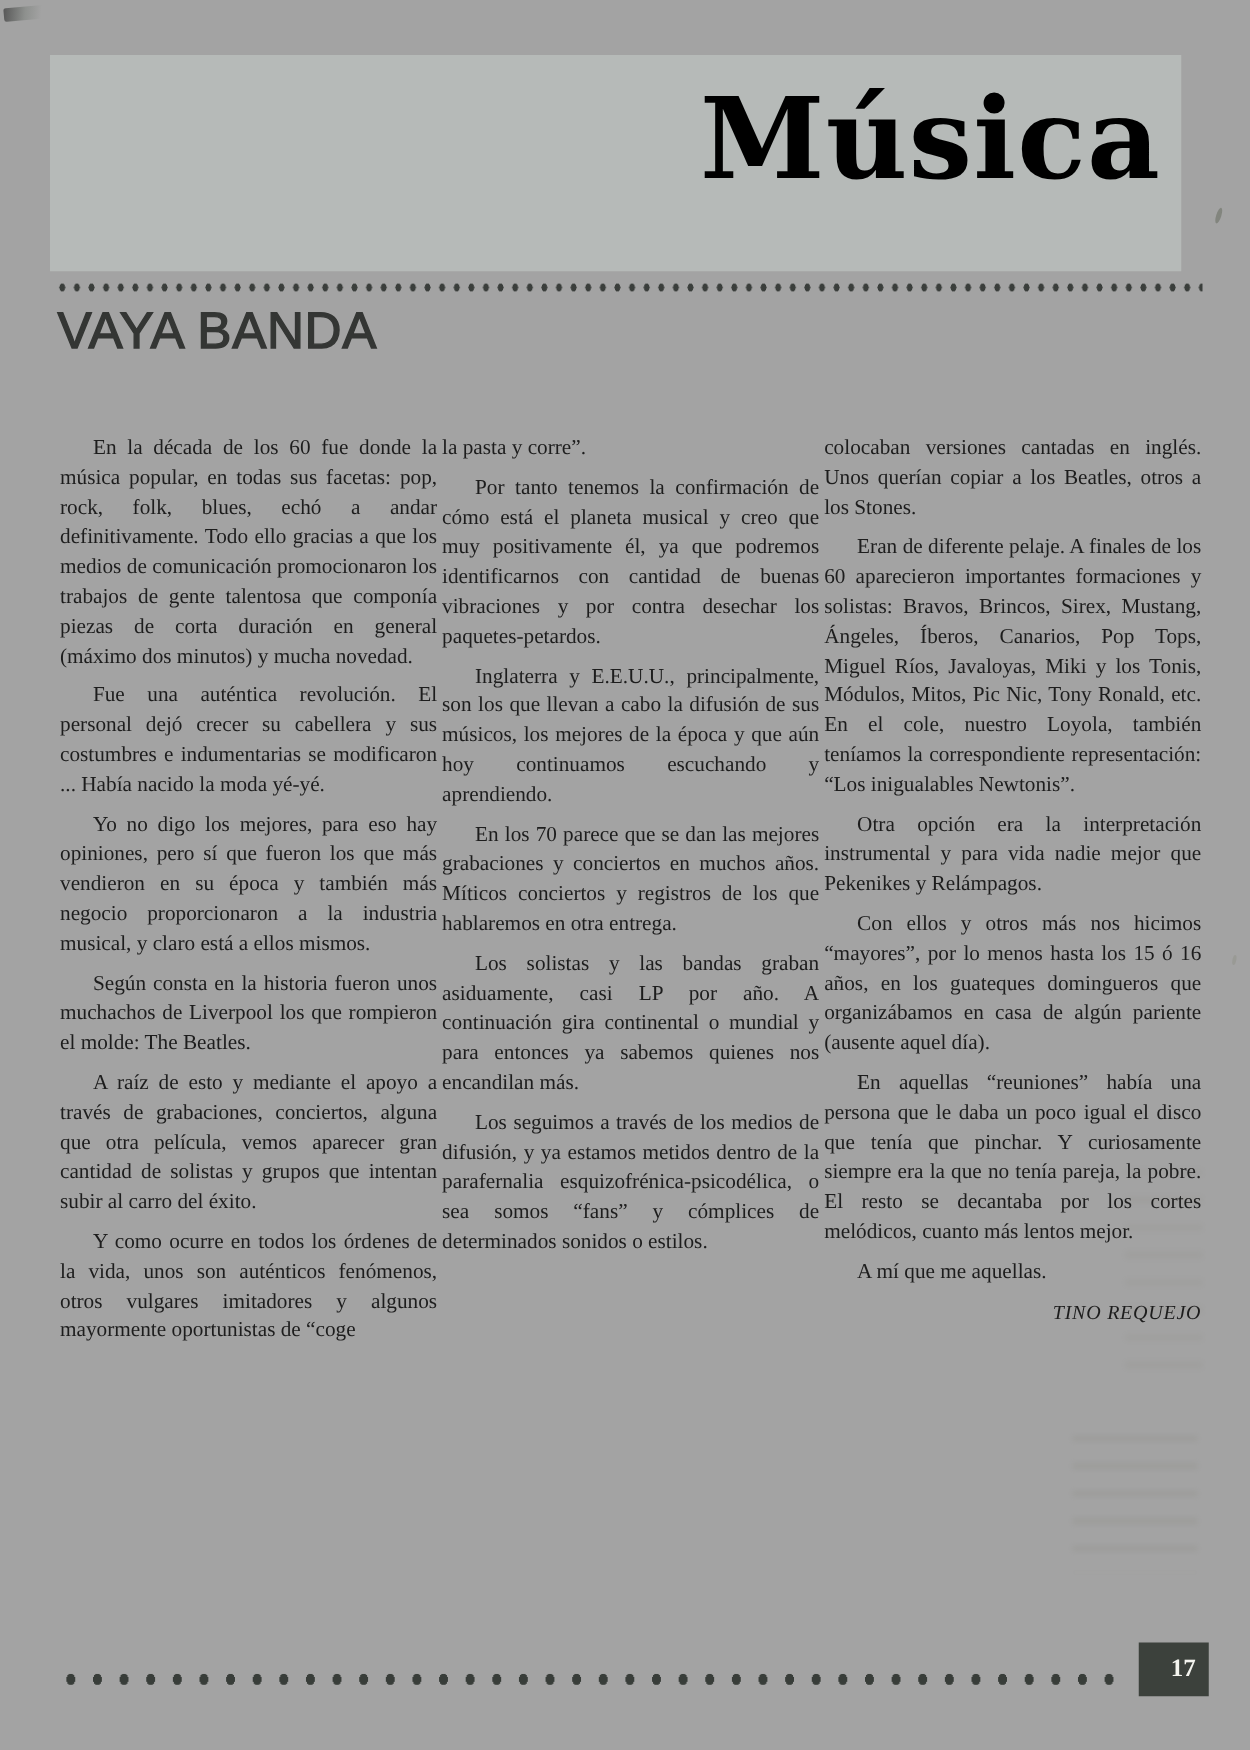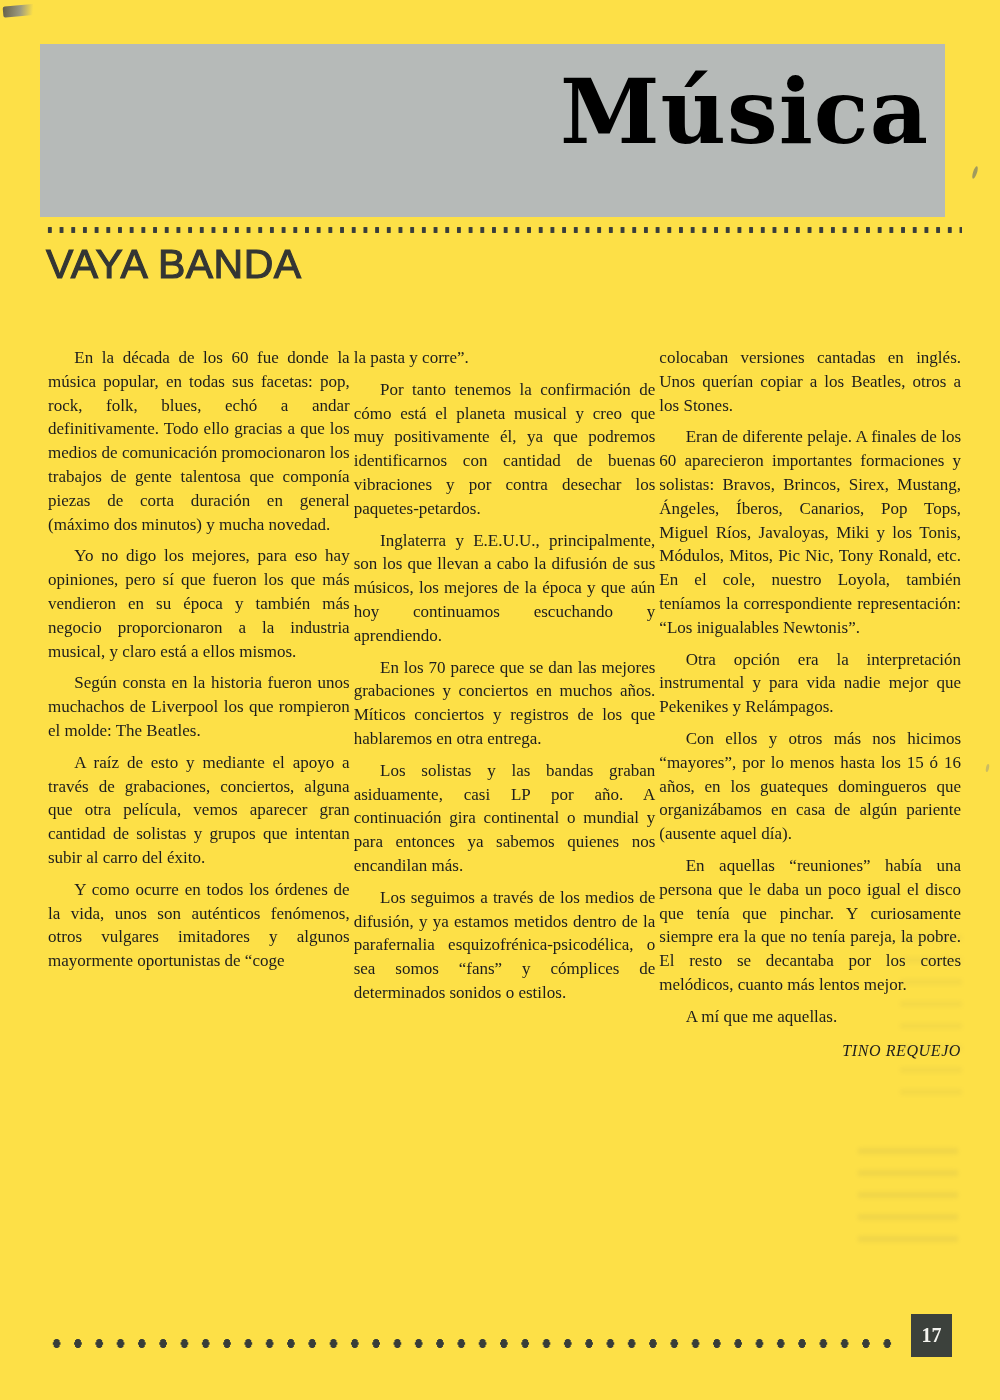--- a/index.html
+++ b/index.html
@@ -3,21 +3,21 @@
 <meta charset="utf-8">
 <style>
   html,body { margin:0; padding:0; }
   body {
     width:1000px; height:1400px;
     background:#ffffff;
     font-family:"Liberation Serif", serif;
   }
   .page {
     position:relative; width:1000px; height:1400px;
-    background:#fde047; overflow:hidden;
+    background:#a3a3a3; overflow:hidden;
   }
 
   
   .artifact-corner {
     position:absolute; left:3px; top:5px; width:38px; height:11px;
     background:linear-gradient(100deg,#4a4a4a 0%,#8a8d8a 45%,transparent 78%);
     transform:rotate(-5deg); border-radius:2px; opacity:.85;
   }
   .artifact-tick {
     position:absolute; left:973px; top:166px; width:4px; height:13px;
@@ -85,21 +85,21 @@
     margin-top:10px; text-align:right;
     font-style:italic; font-size:16px; letter-spacing:0.6px;
     color:#1d1d1d;
   }
 
   
   .page-number {
     position:absolute; left:911px; top:1314px; width:41px; height:43px;
     background:#3c413c; color:#f4f4ef;
     display:flex; align-items:center; justify-content:center;
-    font-family:"Liberation Serif", serif; font-weight:bold; font-size:20px;
+    font-family:"Liberation Serif", serif; font-weight:bold; font-size:20px;padding-left:15px;
   }
 </style>
 </head>
 <body>
 
 <div class="page">
 
   <div class="artifact-corner"></div>
   <div class="artifact-tick"></div>
   <div class="artifact-tick-2"></div>
@@ -110,20 +110,21 @@
     <h1 class="banner-title">Música</h1>
   </div>
 
   <div class="dots-top"></div>
 
   <h2 class="article-title">VAYA BANDA</h2>
 
   <div class="columns">
       <div class="col">
         <p>En la década de los 60 fue donde la música popular, en todas sus facetas: pop, rock, folk, blues, echó a andar definitivamente. Todo ello gracias a que los medios de comunicación promocionaron los trabajos de gente talentosa que componía piezas de corta duración en general (máximo dos minutos) y mucha novedad.</p>
+        <p>Fue una auténtica revolución. El personal dejó crecer su cabellera y sus costumbres e indumentarias se modificaron ... Había nacido la moda yé-yé.</p>
         <p>Yo no digo los mejores, para eso hay opiniones, pero sí que fueron los que más vendieron en su época y también más negocio proporcionaron a la industria musical, y claro está a ellos mismos.</p>
         <p>Según consta en la historia fueron unos muchachos de Liverpool los que rompieron el molde: The Beatles.</p>
         <p>A raíz de esto y mediante el apoyo a través de grabaciones, conciertos, alguna que otra película, vemos aparecer gran cantidad de solistas y grupos que intentan subir al carro del éxito.</p>
         <p>Y como ocurre en todos los órdenes de la vida, unos son auténticos fenómenos, otros vulgares imitadores y algunos mayormente oportunistas de “coge</p>
       </div>
       <div class="col">
         <p class="no-indent">la pasta y corre”.</p>
         <p>Por tanto tenemos la confirmación de cómo está el planeta musical y creo que muy positivamente él, ya que podremos identificarnos con cantidad de buenas vibraciones y por contra desechar los paquetes-petardos.</p>
         <p>Inglaterra y E.E.U.U., principalmente, son los que llevan a cabo la difusión de sus músicos, los mejores de la época y que aún hoy continuamos escuchando y aprendiendo.</p>
         <p>En los 70 parece que se dan las mejores grabaciones y conciertos en muchos años. Míticos conciertos y registros de los que hablaremos en otra entrega.</p>

